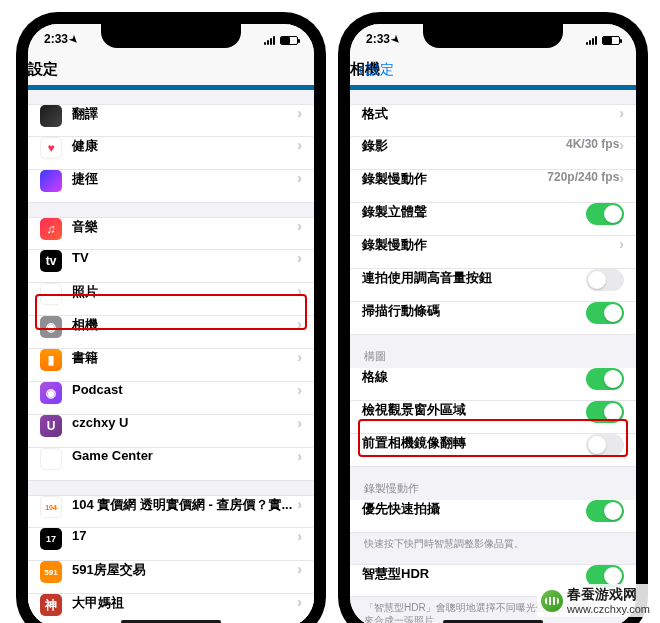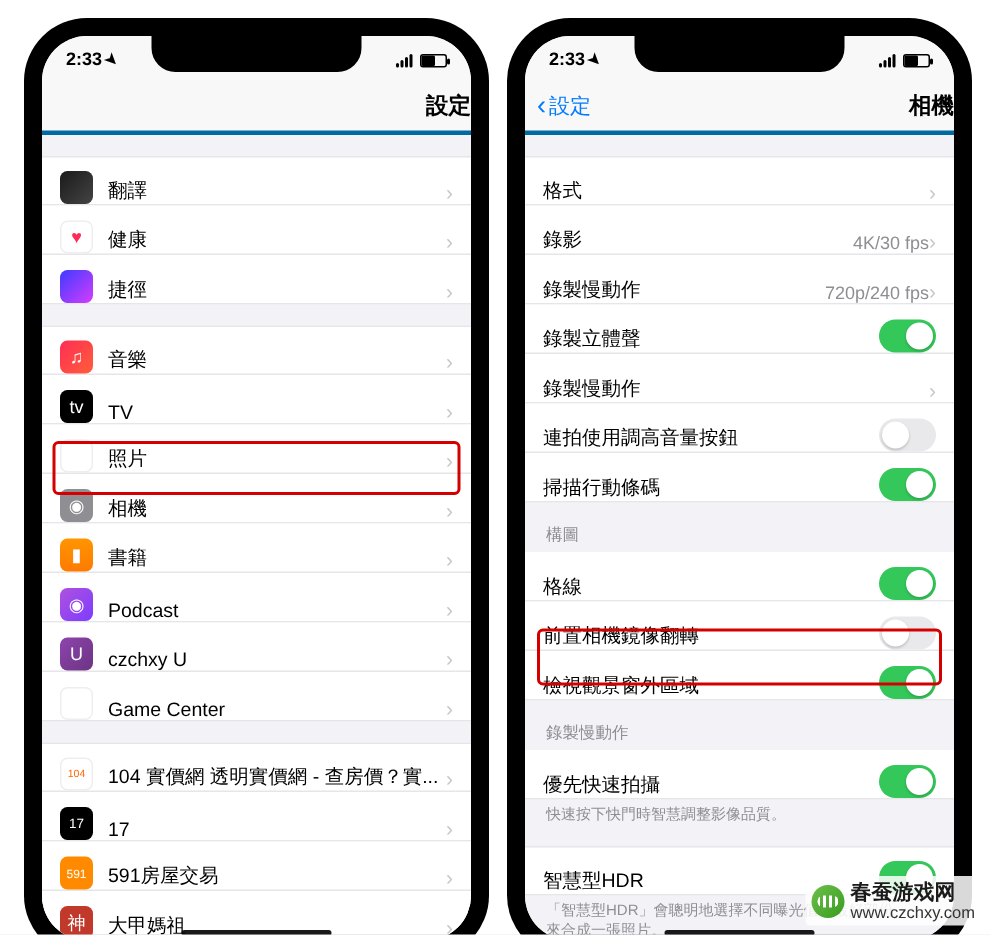--- a/index.html
+++ b/index.html
@@ -5,26 +5,26 @@
   * { box-sizing: border-box; margin: 0; padding: 0; }
   html, body { width: 660px; height: 623px; background: #f0f0f0; font-family: -apple-system, "Helvetica Neue", Arial, sans-serif; overflow: hidden; }
   .canvas { position: relative; width: 660px; height: 623px; background: #fff; }
   .phone { position: absolute; width: 310px; height: 627px; top: 12px; border-radius: 42px; background: #000; padding: 12px; }
   .phone.left { left: 16px; }
   .phone.right { left: 338px; }
   .screen { position: relative; width: 100%; height: 100%; border-radius: 30px; background: #f2f2f7; overflow: hidden; }
   .notch { position: absolute; top: 0; left: 50%; transform: translateX(-50%); width: 140px; height: 24px; background: #000; border-bottom-left-radius: 16px; border-bottom-right-radius: 16px; z-index: 10; }
   .statusbar { position: relative; height: 30px; display: flex; justify-content: space-between; align-items: center; padding: 0 16px; font-size: 12px; font-weight: 600; color: #000; background: #f8f8f8; }
   .status-right { display: flex; align-items: center; gap: 3px; padding-top:2px; }
-  .navbar { position: relative; height: 36px; background: #f8f8f8; border-bottom: 3px solid #0369a1; display: flex; align-items: center; justify-content: flex-end; font-size: 15px; font-weight: 600; }
+  .navbar { position: relative; height: 36px; background: #f8f8f8; border-bottom: 5px solid #0369a1; display: flex; align-items: center; justify-content: flex-start; font-size: 15px; font-weight: 600; }
   .navbar .back { position: absolute; left: 8px; font-size: 14px; color: #007aff; font-weight: 400; display: flex; align-items: center; }
   .content { position: absolute; top: 66px; bottom: 0; left: 0; right: 0; background: #f2f2f7; overflow: hidden; }
   .group { margin-top: 14px; }
   .grouptitle { font-size: 11px; color: #8e8e93; padding: 0 4px 4px 14px; }
-  .cell { display: flex; align-items: flex-end; background: #fff; height: 33px; padding: 0 12px; font-size: 13px; border-bottom: 0.5px solid #e5e5ea; position: relative; }
+  .cell { display: flex; align-items: flex-start; background: #fff; height: 33px; padding: 0 12px; font-size: 13px; border-bottom: 0.5px solid #e5e5ea; position: relative; font-weight: bold; }
   .cell:first-child { border-top: 0.5px solid #e5e5ea; }
   .appicon { width: 22px; height: 22px; border-radius: 5px; margin-right: 10px; flex-shrink: 0; display: flex; align-items: center; justify-content: center; font-size: 12px; color: #fff; }
   .cell .label { flex: 1; color: #000; }
   .cell .detail { color: #8e8e93; font-size: 12px; margin-right: 0; }
   .chevron { color: #c7c7cc; font-size: 14px; }
   .toggle { width: 38px; height: 22px; border-radius: 11px; position: relative; flex-shrink: 0; }
   .toggle.on { background: #34c759; }
   .toggle.off { background: #e9e9eb; }
   .knob { position: absolute; width: 18px; height: 18px; border-radius: 50%; background: #fff; top: 2px; box-shadow: 0 1px 2px rgba(0,0,0,.2); }
   .toggle.on .knob { right: 2px; }
@@ -240,28 +240,28 @@
           </div>
           <div class="group">
             <div class="grouptitle">構圖</div>
             <div class="cell">
               <span class="label">格線</span>
               <span class="toggle on">
                 <span class="knob"></span>
               </span>
             </div>
             <div class="cell">
+              <span class="label">檢視觀景窗外區域</span>
+              <span class="toggle on">
+                <span class="knob"></span>
+              </span>
+            </div>
+            <div class="cell">
               <span class="label">前置相機鏡像翻轉</span>
               <span class="toggle off">
-                <span class="knob"></span>
-              </span>
-            </div>
-            <div class="cell">
-              <span class="label">檢視觀景窗外區域</span>
-              <span class="toggle on">
                 <span class="knob"></span>
               </span>
             </div>
           </div>
           <div class="group">
             <div class="grouptitle">錄製慢動作</div>
             <div class="cell">
               <span class="label">優先快速拍攝</span>
               <span class="toggle on">
                 <span class="knob"></span>

